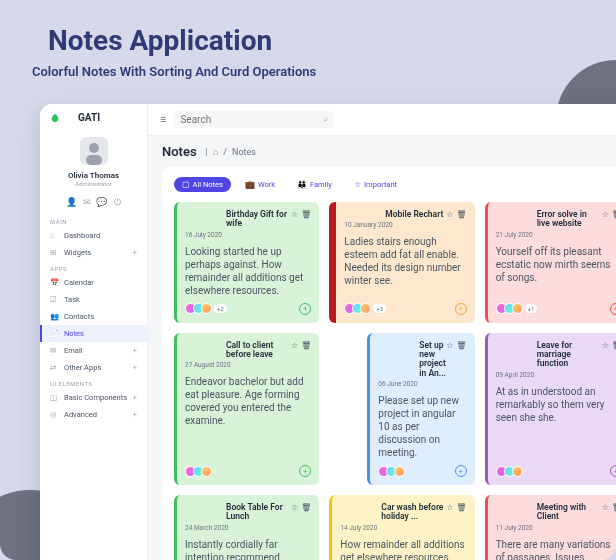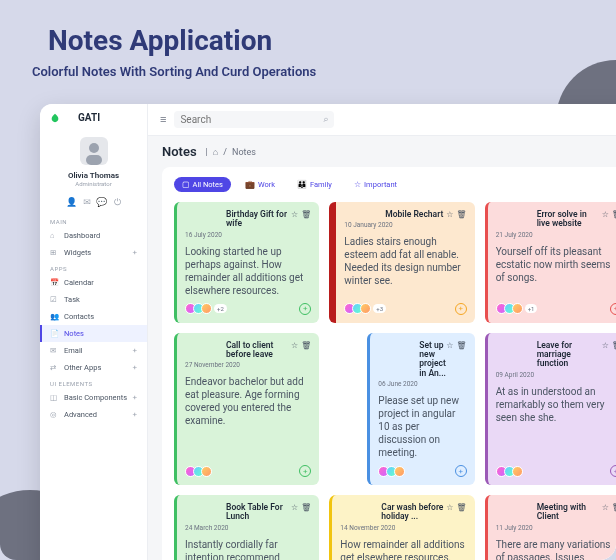--- a/index.html
+++ b/index.html
@@ -261,21 +261,21 @@
             </div>
           </div>
           <div class="note green">
             <div class="note-head">
               <div class="note-title">Call to client before leave</div>
               <div class="note-actions">
                 <span>☆</span>
                 <span>🗑</span>
               </div>
             </div>
-            <div class="note-date">27 November 2020</div>
+            <div class="note-date">27 August 2020</div>
             <div class="note-body">Endeavor bachelor but add eat pleasure. Age forming covered you entered the examine.</div>
             <div class="note-foot">
               <div class="avatars">
                 <span class="av1"></span>
                 <span class="av2"></span>
                 <span class="av3"></span>
               </div>
               <div class="circle-btn green">+</div>
             </div>
           </div>
@@ -337,21 +337,21 @@
             </div>
           </div>
           <div class="note yellow">
             <div class="note-head">
               <div class="note-title">Car wash before holiday ...</div>
               <div class="note-actions">
                 <span>☆</span>
                 <span>🗑</span>
               </div>
             </div>
-            <div class="note-date">14 November 2020</div>
+            <div class="note-date">14 July 2020</div>
             <div class="note-body">How remainder all additions get elsewhere resources. One missed shy answer formed.</div>
             <div class="note-foot">
               <div class="avatars">
                 <span class="av1"></span>
                 <span class="av2"></span>
                 <span class="av3"></span>
               </div>
               <div class="circle-btn yellow">+</div>
             </div>
           </div>

